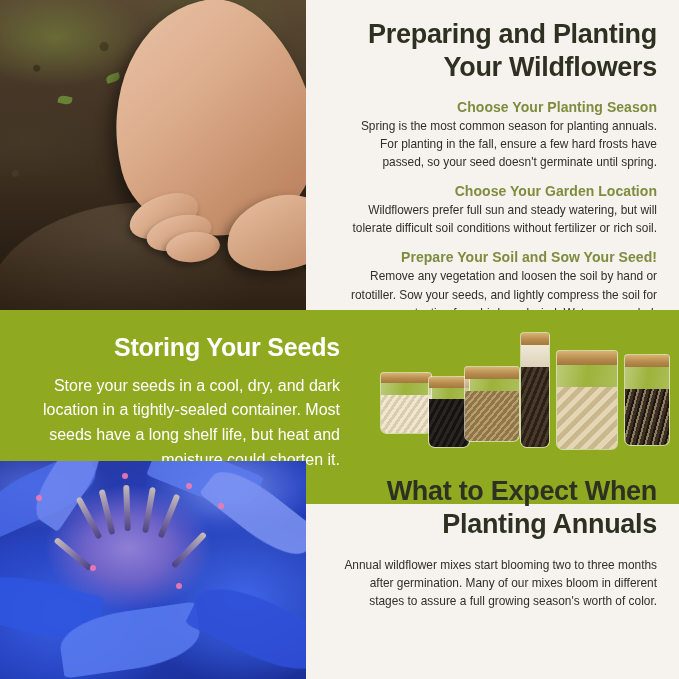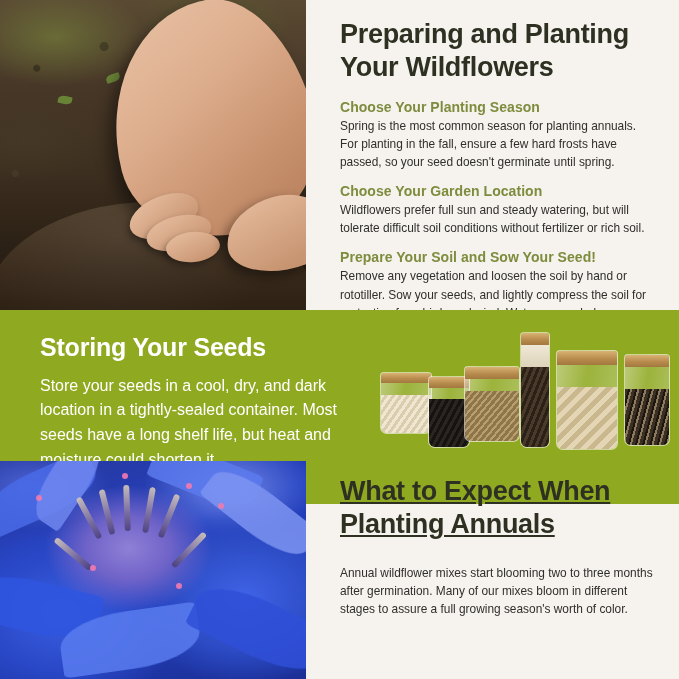--- a/index.html
+++ b/index.html
@@ -15,20 +15,21 @@
     position: relative;
     overflow: hidden;
     -webkit-font-smoothing: antialiased;
   }
 
   .page {
     position: relative;
     width: 679px;
     height: 679px;
     background: #f6f2ed;
+    text-align: right;
   }
 
   
   .section-one {
     position: absolute;
     left: 0; top: 0;
     width: 679px;
     height: 310px;
   }
 
@@ -253,22 +254,21 @@
     left: 326px; top: 0;
     width: 353px;
     padding: 14px 22px 0 14px;
   }
   h1.section-title-3 {
     font-size: 27px;
     line-height: 1.24;
     font-weight: bold;
     color: #2e3122;
     letter-spacing: -0.3px;
-    margin-bottom: 22px;
-    text-decoration: underline;
+    margin-bottom: 14px;
   }
 </style>
 </head>
 <body>
 
 <div class="page">
 
   <div class="section-one">
 
     <div class="photo-soil">

